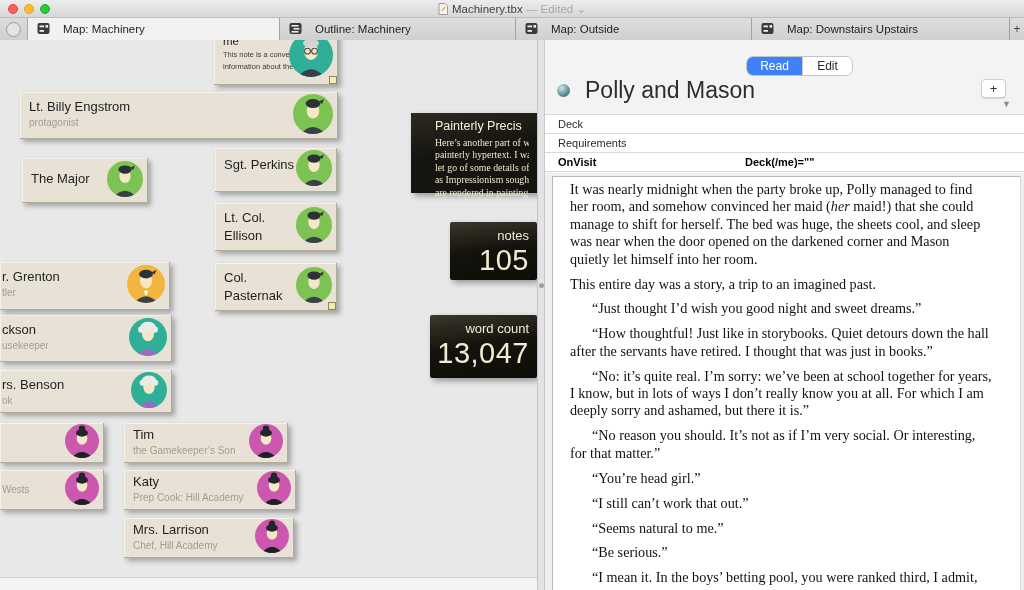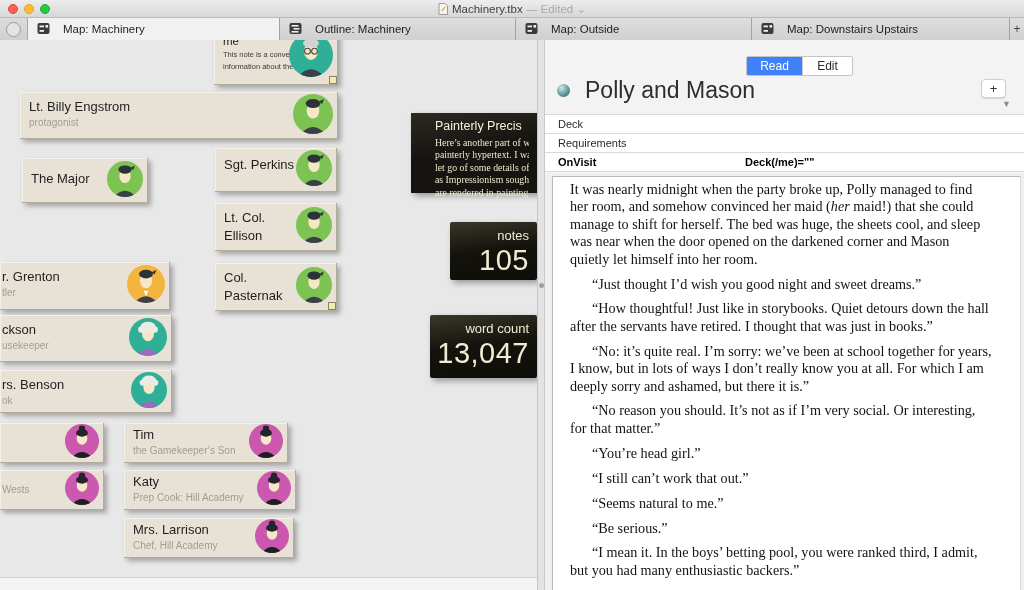--- a/index.html
+++ b/index.html
@@ -55,21 +55,21 @@
 
   .badge { position:absolute; background:linear-gradient(172deg,#3a372b,#14120c 48%,#0f0d09);
     color:#f1ebd2; text-align:right; padding-right:8px; border-radius:2px;
     box-shadow:3px 3px 6px rgba(0,0,0,.35); }
   .badge .lbl { font-size:13px; margin-top:6px; }
   .badge .val { font-size:29px; font-weight:400; margin-top:1px; letter-spacing:.5px; }
 
   
   .panel { position:absolute; top:0; left:545px; width:479px; height:550px; background:#f3f3f3; }
   .seg { position:absolute; left:201px; top:16px; display:flex; height:20px; border:1px solid #c4c4c4;
-    border-radius:2px; overflow:hidden; background:#fff; font-size:12px; }
+    border-radius:7px; overflow:hidden; background:#fff; font-size:12px; }
   .seg .read { width:55px; background:#3f81f8; color:#fff; display:flex; align-items:center; justify-content:center; }
   .seg .edit { width:50px; color:#2b2b2b; display:flex; align-items:center; justify-content:center; border-left:1px solid #c9c9c9; }
   .bullet { position:absolute; left:12px; top:44px; width:13px; height:13px; border-radius:50%;
     background:radial-gradient(circle at 35% 30%, #d4e6e8, #74a6ad 45%, #41737a 78%, #315d63); }
   .note-title { position:absolute; left:40px; top:37px; font-size:23px; color:#2d2d2d; }
   .plus-btn { position:absolute; right:18px; top:39px; width:25px; height:19px; background:#fff;
     border:1px solid #cfcfcf; border-radius:4px; box-shadow:0 1px 1px rgba(0,0,0,.12);
     font-size:13px; color:#333; text-align:center; line-height:17px; }
   .disclosure { position:absolute; right:13px; top:59px; font-size:9px; color:#8e8e8e; }
 
@@ -446,20 +446,21 @@
       <div class="attrs" id="attr-table">
           <div class="attr-row"><span>Deck</span><span class="attr-val"></span></div>
           <div class="attr-row"><span>Requirements</span><span class="attr-val"></span></div>
           <div class="attr-row bold"><span>OnVisit</span><span class="attr-val">Deck(/me)=""</span></div>
         </div>
 
       <div class="textwrap">
         <div class="textbox">
           <div class="bodytext" id="body-text">
               <p><span>It was nearly midnight when the party broke up, Polly managed to find her room, and somehow convinced her maid (</span><i>her</i><span> maid!) that she could manage to shift for herself.  The bed was huge, the sheets cool, and sleep was near when the door opened on the darkened corner and Mason quietly let himself into her room.</span></p>
+              <p><span>This entire day was a story, a trip to an imagined past.</span></p>
               <p class="q"><span>“Just thought I’d wish you good night and sweet dreams.”</span></p>
               <p class="q"><span>“How thoughtful!  Just like in storybooks. Quiet detours down the hall after the servants have retired. I thought that was just in books.”</span></p>
               <p class="q"><span>“No: it’s quite real. I’m sorry: we’ve been at school together for years, I know, but in lots of ways I don’t really know you at all. For which I am deeply sorry and ashamed, but there it is.”</span></p>
               <p class="q"><span>“No reason you should. It’s not as if I’m very social. Or interesting, for that matter.”</span></p>
               <p class="q"><span>“You’re head girl.”</span></p>
               <p class="q"><span>“I still can’t work that out.”</span></p>
               <p class="q"><span>“Seems natural to me.”</span></p>
               <p class="q"><span>“Be serious.”</span></p>
               <p class="q"><span>“I mean it. In the boys’ betting pool, you were ranked third, I admit, but you had many enthusiastic backers.”</span></p>
             </div>

